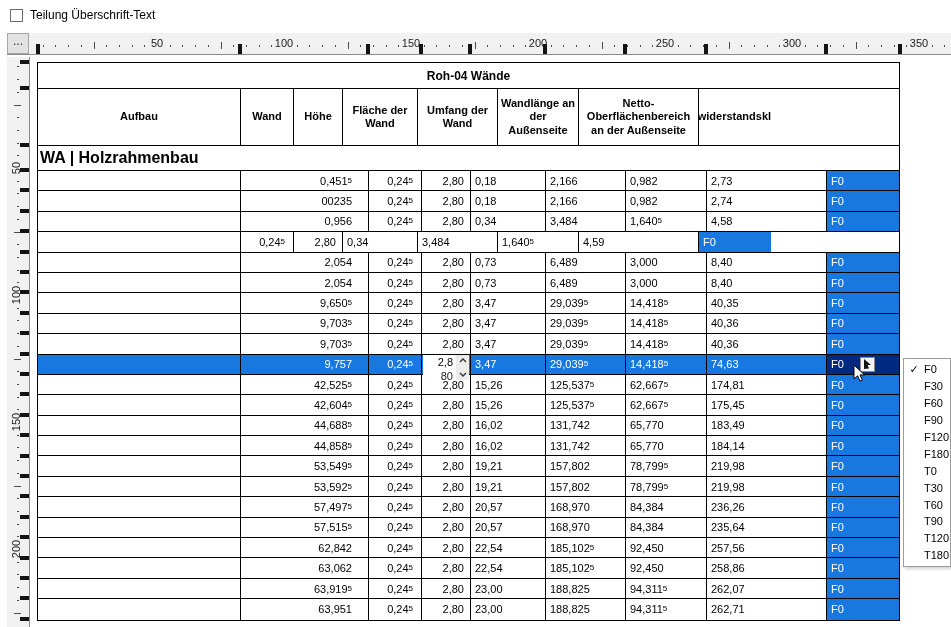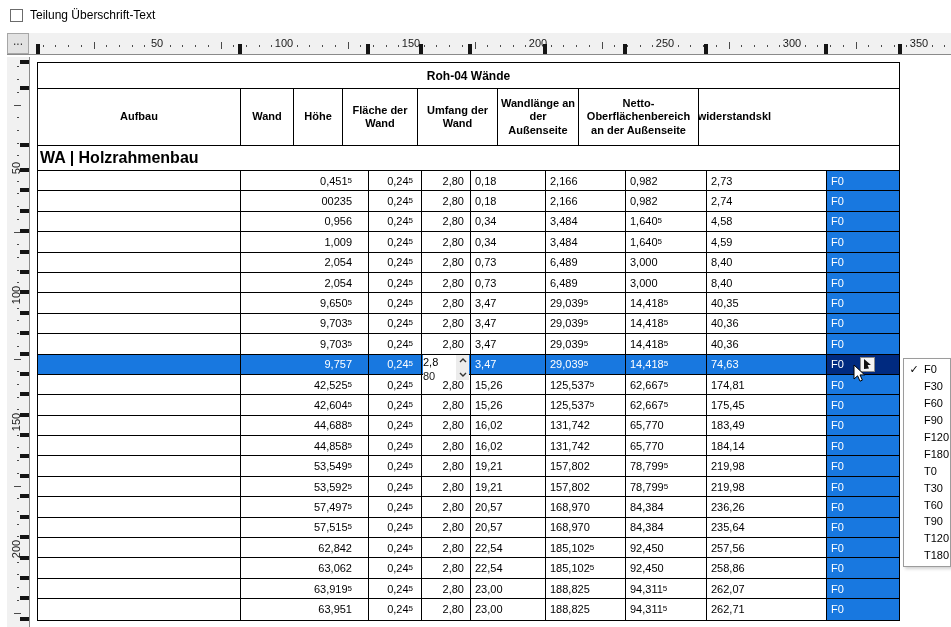--- a/index.html
+++ b/index.html
@@ -49,21 +49,21 @@
   .al-r8{justify-content:flex-end;padding-right:8px;}
   .al-r6{justify-content:flex-end;padding-right:6px;}
   .al-l{justify-content:flex-start;padding-left:4px;}
   .fire{background:var(--blue);color:#fff;padding-left:4px;border-right:none;}
   .drow.selected{background:var(--blue);color:#fff;}
   .drow.selected .fire{background:var(--navy);}
 
   
   .spinbox{position:absolute;left:1px;top:0px;width:46px;height:25px;background:#fff;
           display:flex;z-index:6;overflow:hidden;}
-  .spin-text{flex:1;color:#000;text-align:left;padding-right:3px;font-size:11px;line-height:14px;}
+  .spin-text{flex:1;color:#000;text-align:right;padding-right:3px;font-size:11px;line-height:14px;}
   .spin-text .clip{opacity:.9;}
   .spinner{width:13px;background:#ececec;display:flex;flex-direction:column;align-items:center;
           justify-content:space-between;padding:3px 0;box-sizing:border-box;}
   .spinner svg{display:block;}
 
   
   .combo-btn{position:absolute;right:24px;top:2px;width:15px;height:15px;background:#f4f4f4;
           border:1px solid #8a8a8a;box-sizing:border-box;display:flex;align-items:center;
           justify-content:center;z-index:7;}
 
@@ -287,21 +287,20 @@
           <div class="dcell al-r8" style="width: 53px;">0,24<sup>5</sup></div>
           <div class="dcell al-r6" style="width: 49px;">2,80</div>
           <div class="dcell al-l" style="width: 75px;">0,34</div>
           <div class="dcell al-l" style="width: 80px;">3,484</div>
           <div class="dcell al-l" style="width: 81px;">1,640<sup>5</sup></div>
           <div class="dcell al-l" style="width: 120px;">4,58</div>
           <div class="dcell fire" style="width: 72px;">F0</div>
         </div>
         <div class="drow">
           <div class="dcell al-l" style="width: 203px;"></div>
-          <div class="dcell al-r16" style="width: 128px;">1,009</div>
           <div class="dcell al-r8" style="width: 53px;">0,24<sup>5</sup></div>
           <div class="dcell al-r6" style="width: 49px;">2,80</div>
           <div class="dcell al-l" style="width: 75px;">0,34</div>
           <div class="dcell al-l" style="width: 80px;">3,484</div>
           <div class="dcell al-l" style="width: 81px;">1,640<sup>5</sup></div>
           <div class="dcell al-l" style="width: 120px;">4,59</div>
           <div class="dcell fire" style="width: 72px;">F0</div>
         </div>
         <div class="drow">
           <div class="dcell al-l" style="width: 203px;"></div>

